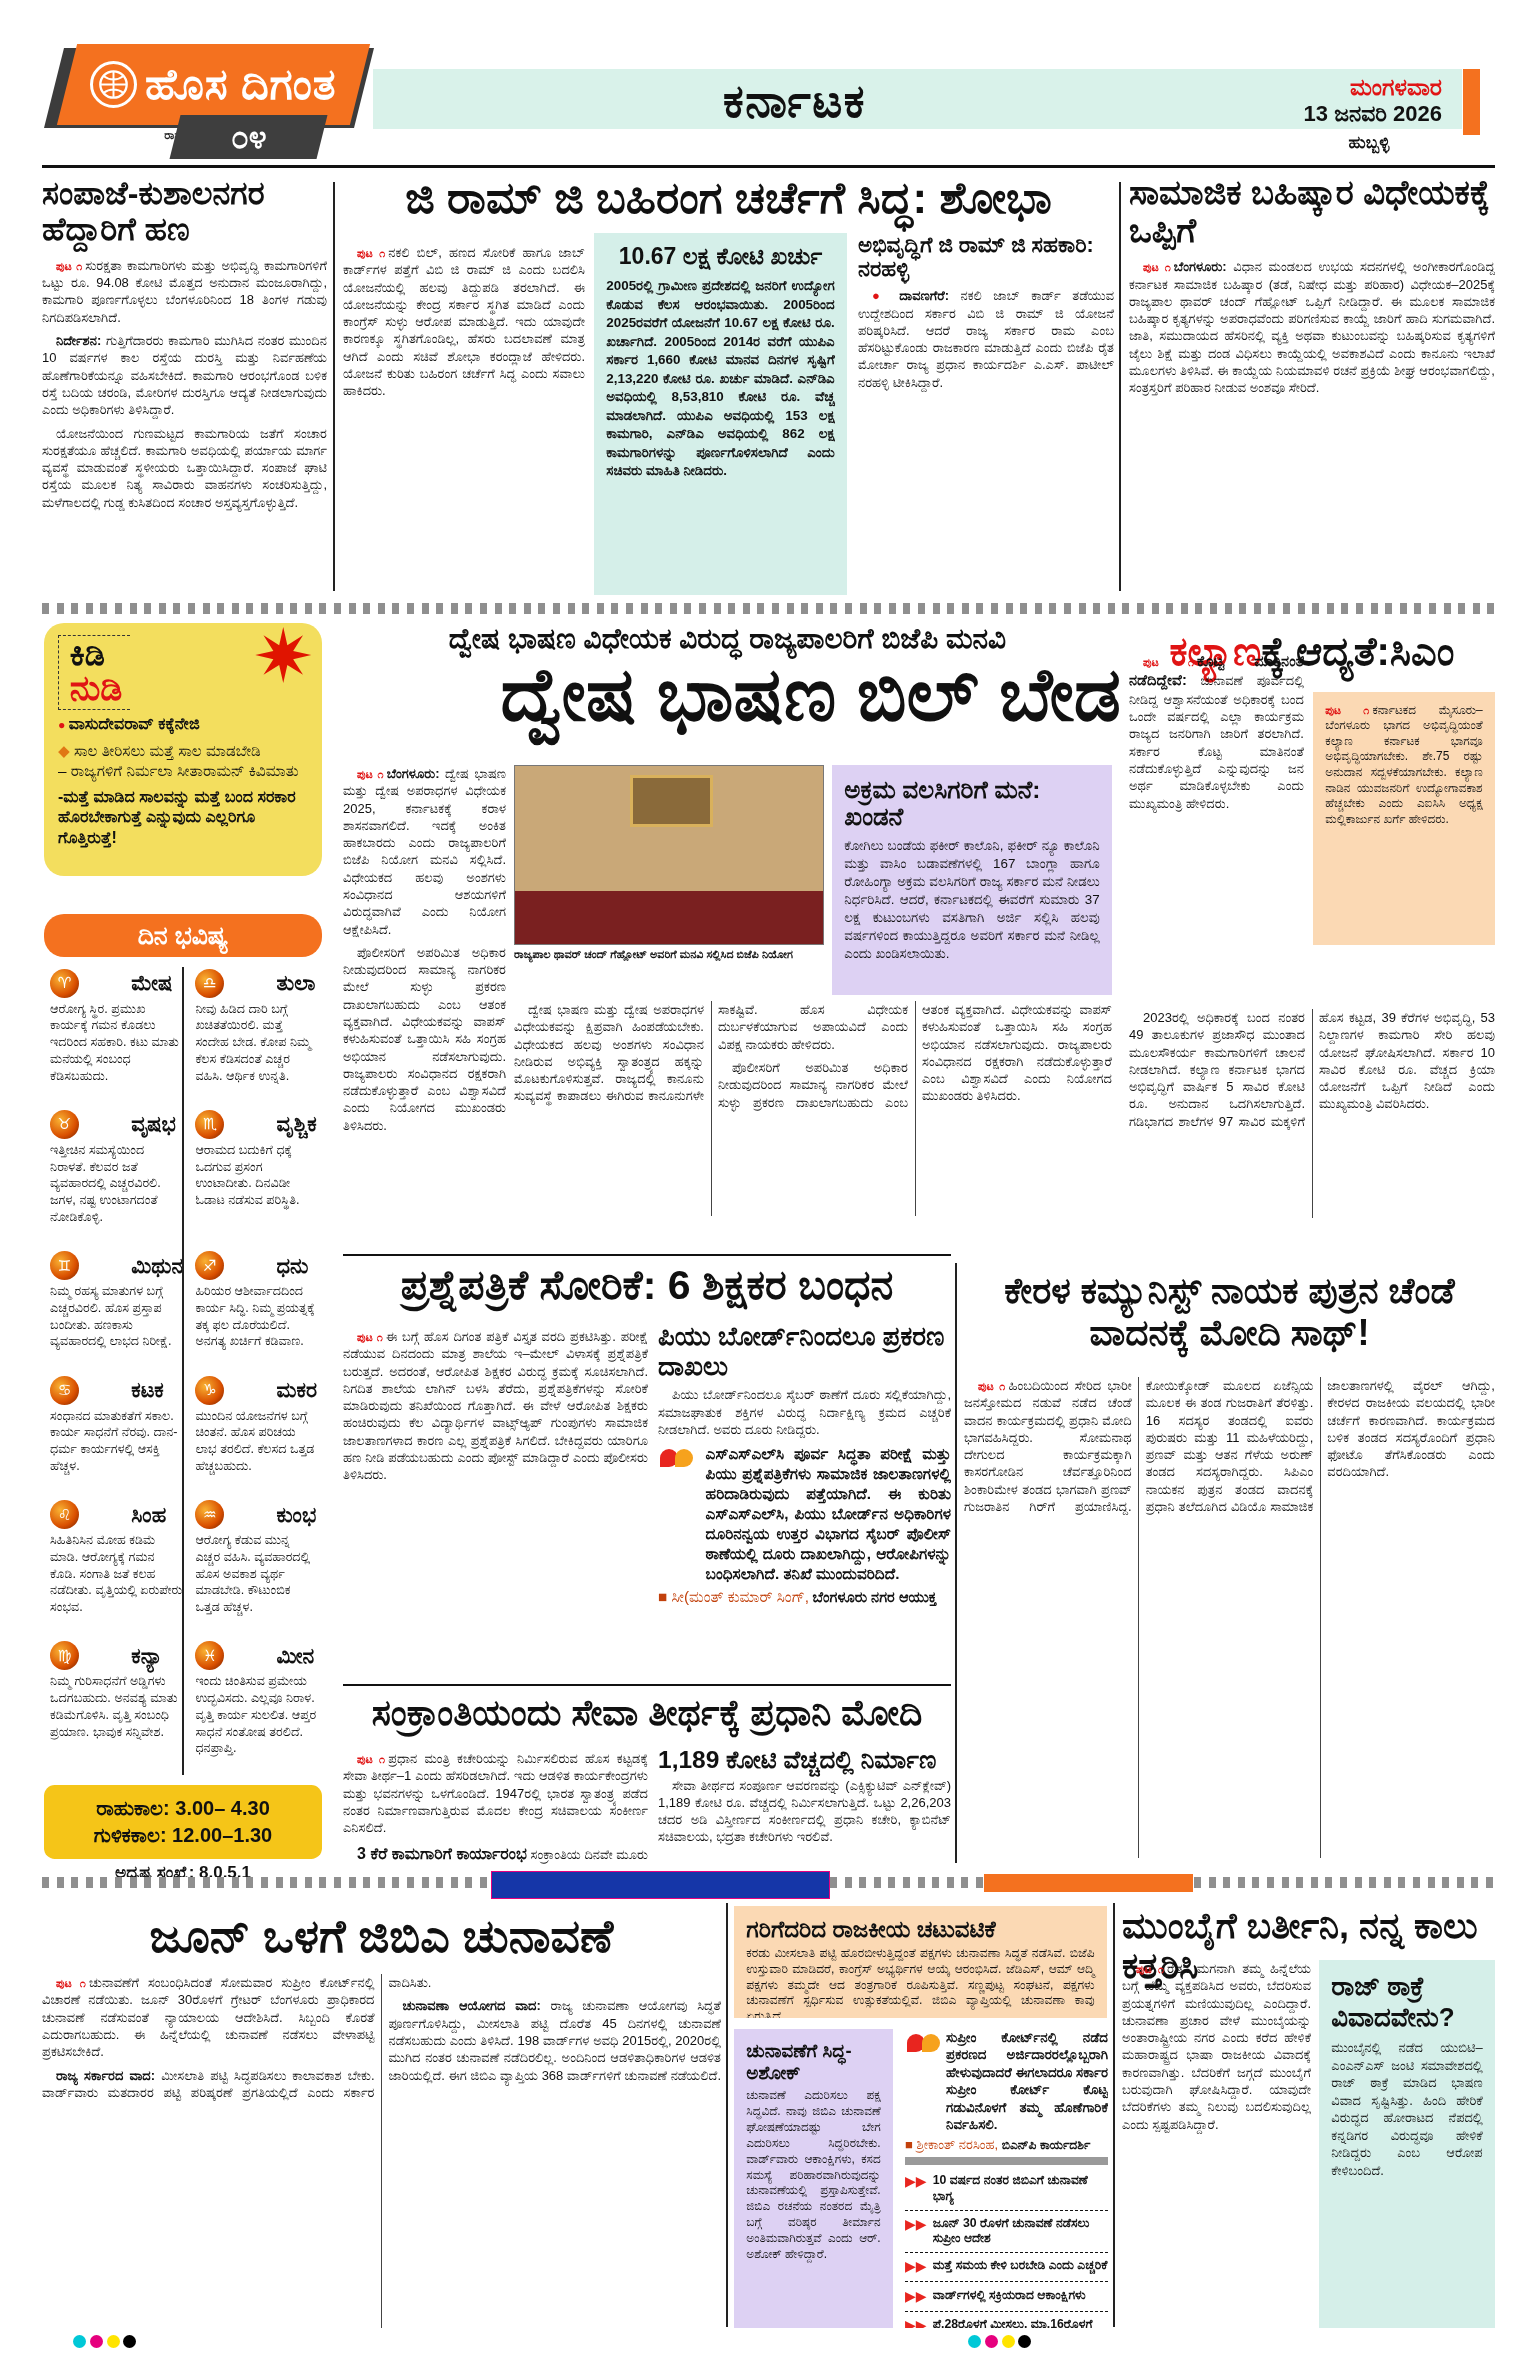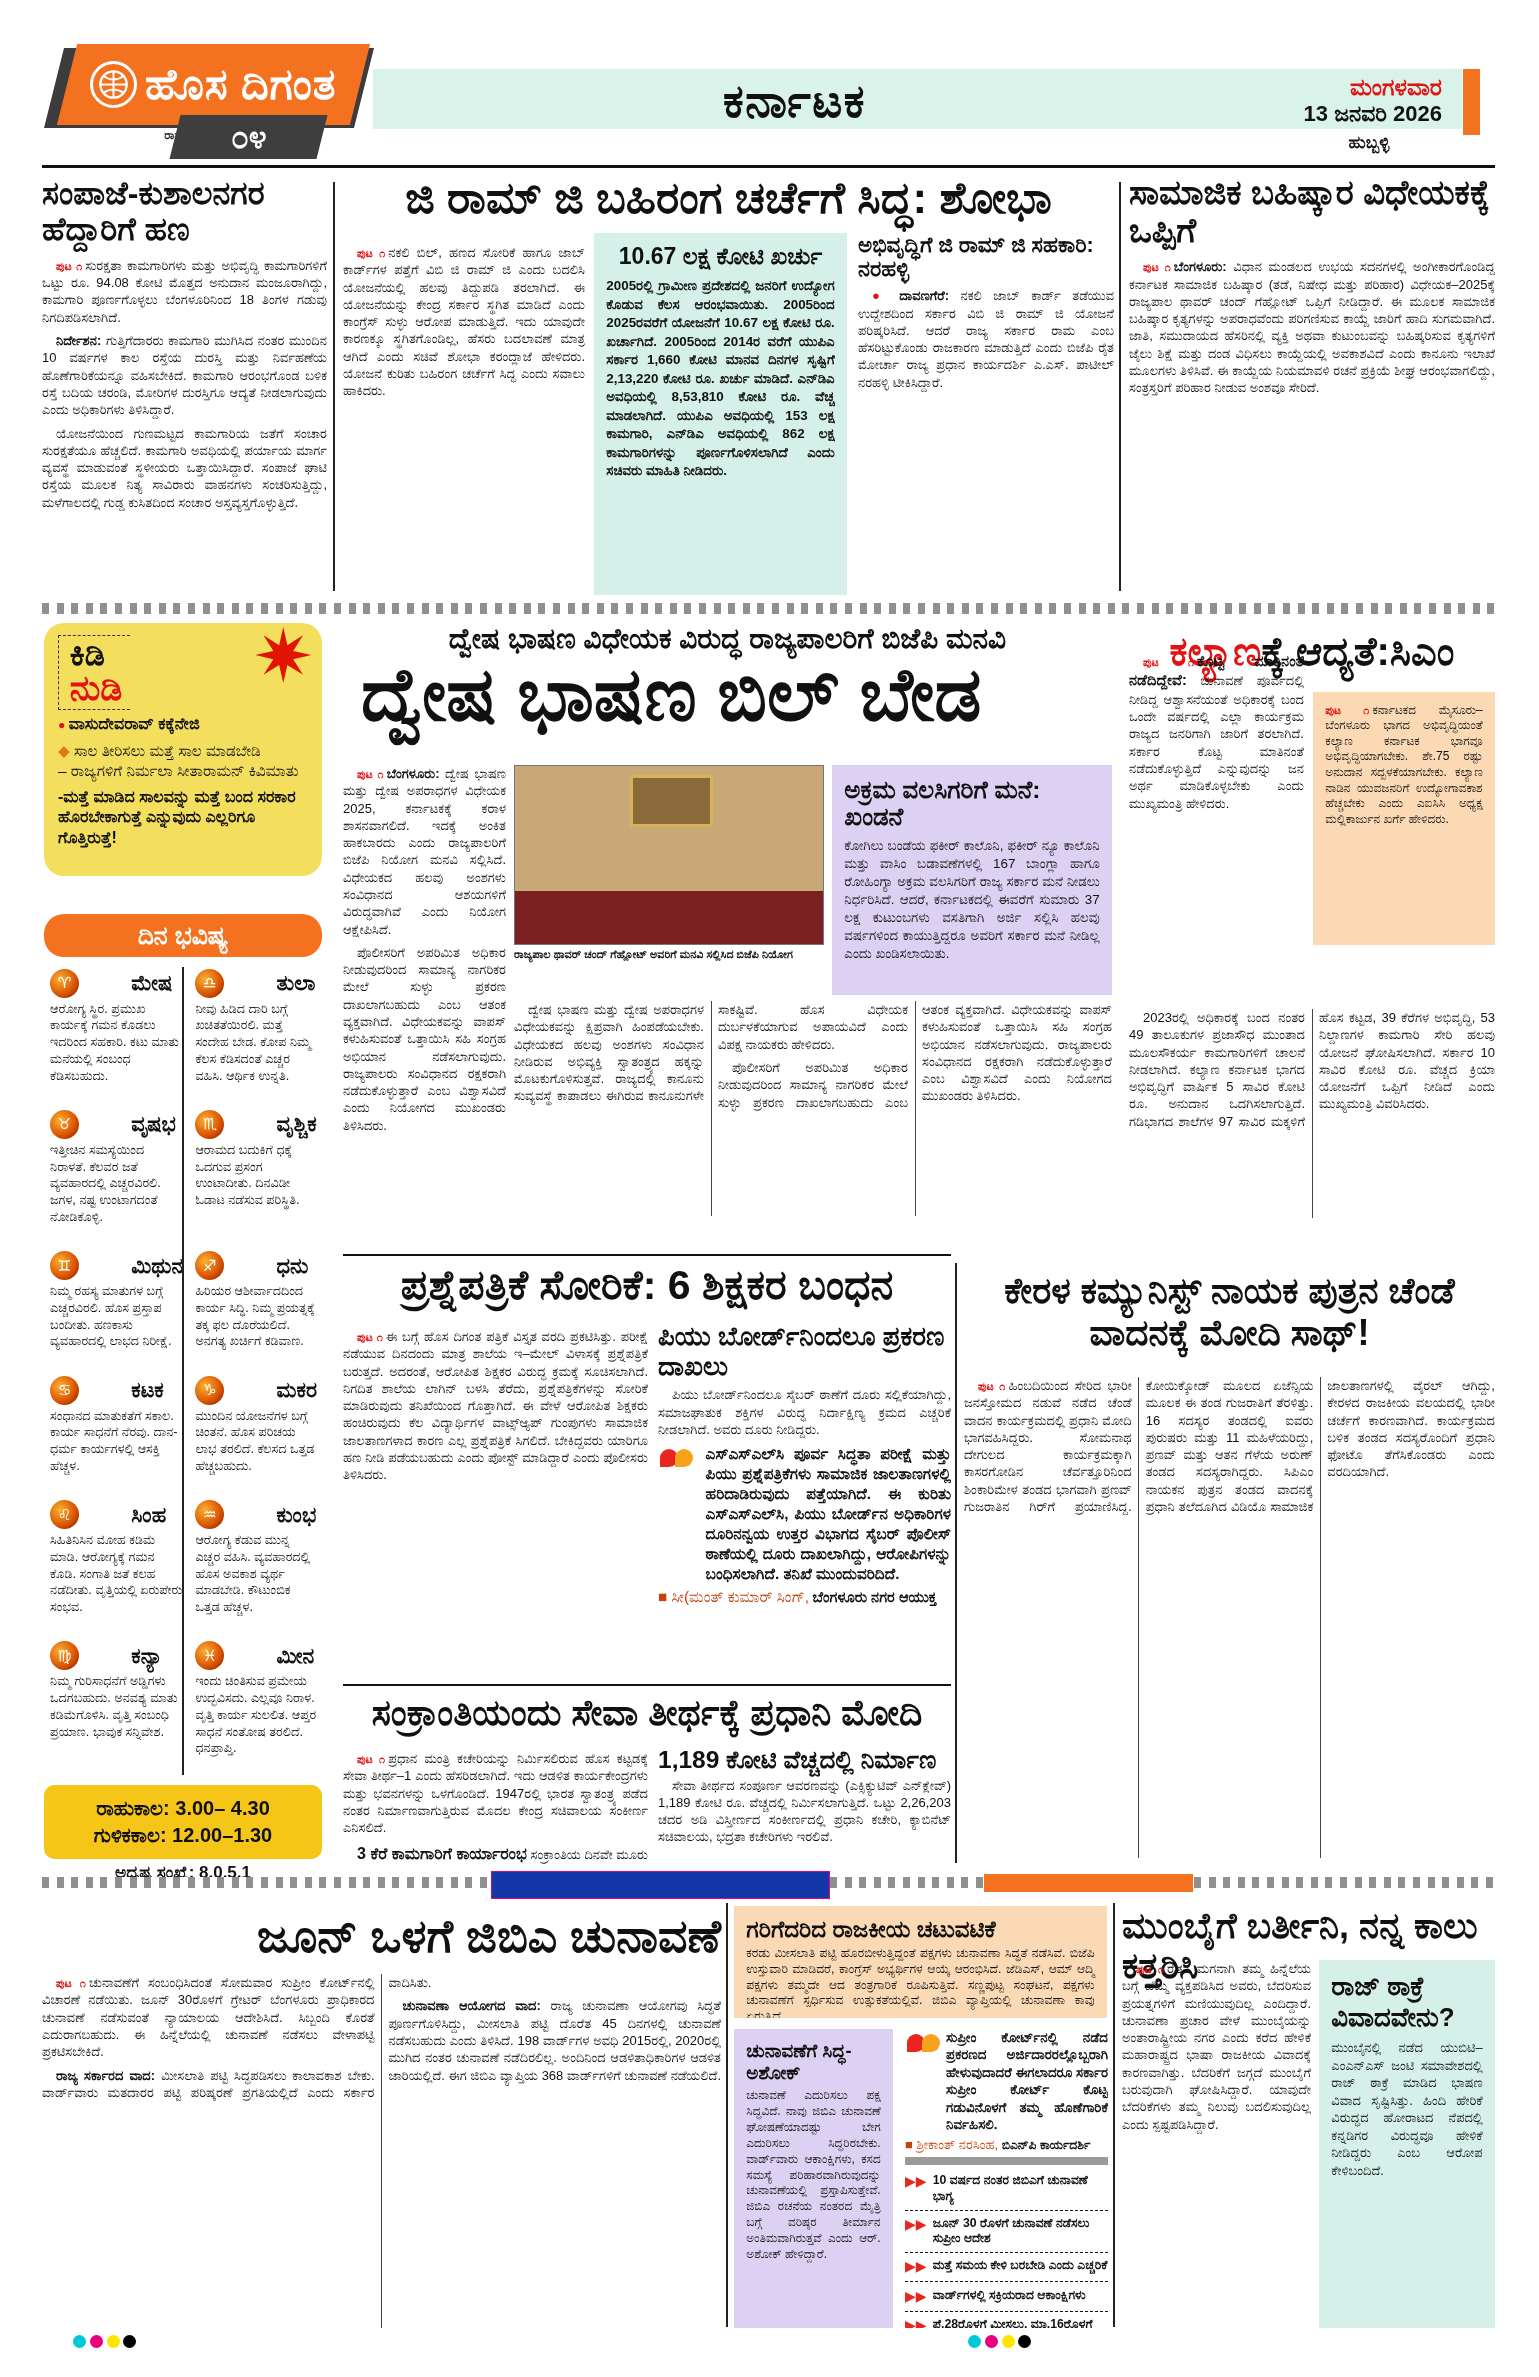--- a/index.html
+++ b/index.html
@@ -212,21 +212,21 @@
     </div>
 </div>
 
 <div class="abs" style="left:44px;top:1785px;width:278px;height:74px;background:#f5c518;border-radius:10.7px;display:flex;flex-direction:column;align-items:center;justify-content:center;gap:3.1px;">
   <div style="font-weight:bold;font-size:20px;">ರಾಹುಕಾಲ: 3.00– 4.30</div>
   <div style="font-weight:bold;font-size:20px;">ಗುಳಿಕಕಾಲ: 12.00–1.30</div>
 </div>
 <div class="abs" style="left:44px;top:1863px;width:278px;text-align:center;font-weight:bold;font-size:17px;">ಅದೃಷ್ಟ ಸಂಖ್ಯೆ: 8,0,5,1</div>
 
 <div class="abs hl" style="left:343px;top:623px;width:769px;text-align:center;font-size:28px;">ದ್ವೇಷ ಭಾಷಣ ವಿಧೇಯಕ ವಿರುದ್ಧ ರಾಜ್ಯಪಾಲರಿಗೆ ಬಿಜೆಪಿ ಮನವಿ</div>
-<div class="abs" style="left:361px;top:656px;width:769px;text-align:left;font-weight:900;font-size:74px;line-height:1.05;">ದ್ವೇಷ ಭಾಷಣ ಬಿಲ್ ಬೇಡ</div>
+<div class="abs" style="left:352px;top:656px;width:769px;text-align:right;font-weight:900;font-size:74px;line-height:1.05;">ದ್ವೇಷ ಭಾಷಣ ಬಿಲ್ ಬೇಡ</div>
 
 <div class="abs body-txt" style="left:343px;top:765px;width:163px;height:452px;overflow:hidden;">
   <p><span class="jl">ಪುಟ ೧</span><b>ಬೆಂಗಳೂರು:</b> <span>ದ್ವೇಷ ಭಾಷಣ ಮತ್ತು ದ್ವೇಷ ಅಪರಾಧಗಳ ವಿಧೇಯಕ 2025, ಕರ್ನಾಟಕಕ್ಕೆ ಕರಾಳ ಶಾಸನವಾಗಲಿದೆ. ಇದಕ್ಕೆ ಅಂಕಿತ ಹಾಕಬಾರದು ಎಂದು ರಾಜ್ಯಪಾಲರಿಗೆ ಬಿಜೆಪಿ ನಿಯೋಗ ಮನವಿ ಸಲ್ಲಿಸಿದೆ. ವಿಧೇಯಕದ ಹಲವು ಅಂಶಗಳು ಸಂವಿಧಾನದ ಆಶಯಗಳಿಗೆ ವಿರುದ್ಧವಾಗಿವೆ ಎಂದು ನಿಯೋಗ ಆಕ್ಷೇಪಿಸಿದೆ.</span></p>
   <p>ಪೊಲೀಸರಿಗೆ ಅಪರಿಮಿತ ಅಧಿಕಾರ ನೀಡುವುದರಿಂದ ಸಾಮಾನ್ಯ ನಾಗರಿಕರ ಮೇಲೆ ಸುಳ್ಳು ಪ್ರಕರಣ ದಾಖಲಾಗಬಹುದು ಎಂಬ ಆತಂಕ ವ್ಯಕ್ತವಾಗಿದೆ. ವಿಧೇಯಕವನ್ನು ವಾಪಸ್ ಕಳುಹಿಸುವಂತೆ ಒತ್ತಾಯಿಸಿ ಸಹಿ ಸಂಗ್ರಹ ಅಭಿಯಾನ ನಡೆಸಲಾಗುವುದು. ರಾಜ್ಯಪಾಲರು ಸಂವಿಧಾನದ ರಕ್ಷಕರಾಗಿ ನಡೆದುಕೊಳ್ಳುತ್ತಾರೆ ಎಂಬ ವಿಶ್ವಾಸವಿದೆ ಎಂದು ನಿಯೋಗದ ಮುಖಂಡರು ತಿಳಿಸಿದರು.</p>
 </div>
 
 <div class="abs" style="left:514px;top:765px;width:308px;height:178px;background:linear-gradient(#c9a878 0 70%,#7a2020 70% 100%);border:0.8px solid #777;overflow:hidden;">
   <div class="abs" style="left:115px;top:9.2px;width:77px;height:46px;background:#8a6a3a;border:3.1px solid #d9b15c;"></div>
   <div style="position:absolute;bottom:21.5px;left:6.1px;white-space:nowrap;">
     <span class="person"><span class="ph"></span><span class="pb" style="background:#f0f0f0;"></span></span>
@@ -306,21 +306,21 @@
       <p>ಸೇವಾ ತೀರ್ಥದ ಸಂಪೂರ್ಣ ಆವರಣವನ್ನು (ಎಕ್ಸಿಕ್ಯುಟಿವ್ ಎನ್‌ಕ್ಲೇವ್) 1,189 ಕೋಟಿ ರೂ. ವೆಚ್ಚದಲ್ಲಿ ನಿರ್ಮಿಸಲಾಗುತ್ತಿದೆ. ಒಟ್ಟು 2,26,203 ಚದರ ಅಡಿ ವಿಸ್ತೀರ್ಣದ ಸಂಕೀರ್ಣದಲ್ಲಿ ಪ್ರಧಾನಿ ಕಚೇರಿ, ಕ್ಯಾಬಿನೆಟ್ ಸಚಿವಾಲಯ, ಭದ್ರತಾ ಕಚೇರಿಗಳು ಇರಲಿವೆ.</p>
     </div>
 </div>
 
 <div class="abs dotband" style="left:42px;top:1877px;width:449px;height:10.7px;"></div>
 <div class="abs" style="left:491px;top:1871px;width:337px;height:26px;background:#1536a8;border:0.8px solid #e5007e;"></div>
 <div class="abs dotband" style="left:830px;top:1877px;width:153px;height:10.7px;"></div>
 <div class="abs" style="left:984px;top:1874px;width:209px;height:18.4px;background:#f4711f;"></div>
 <div class="abs dotband" style="left:1194px;top:1877px;width:301px;height:10.7px;"></div>
 
-<div class="abs hl" style="left:42px;top:1911px;width:679px;text-align:right;font-size:46px;">ಜೂನ್ ಒಳಗೆ ಜಿಬಿಎ ಚುನಾವಣೆ</div>
+<div class="abs hl" style="left:42px;top:1911px;width:679px;text-align:center;font-size:46px;">ಜೂನ್ ಒಳಗೆ ಜಿಬಿಎ ಚುನಾವಣೆ</div>
 <div class="abs body-txt cols2" style="left:42px;top:1974px;width:679px;height:354px;overflow:hidden;">
   <p><span class="jl">ಪುಟ ೧</span><span>ಚುನಾವಣೆಗೆ ಸಂಬಂಧಿಸಿದಂತೆ ಸೋಮವಾರ ಸುಪ್ರೀಂ ಕೋರ್ಟ್‌ನಲ್ಲಿ ವಿಚಾರಣೆ ನಡೆಯಿತು. ಜೂನ್ 30ರೊಳಗೆ ಗ್ರೇಟರ್ ಬೆಂಗಳೂರು ಪ್ರಾಧಿಕಾರದ ಚುನಾವಣೆ ನಡೆಸುವಂತೆ ನ್ಯಾಯಾಲಯ ಆದೇಶಿಸಿದೆ. ಸಿಬ್ಬಂದಿ ಕೊರತೆ ಎದುರಾಗಬಹುದು. ಈ ಹಿನ್ನೆಲೆಯಲ್ಲಿ ಚುನಾವಣೆ ನಡೆಸಲು ವೇಳಾಪಟ್ಟಿ ಪ್ರಕಟಿಸಬೇಕಿದೆ.</span></p>
   <p><b>ರಾಜ್ಯ ಸರ್ಕಾರದ ವಾದ:</b> <span>ಮೀಸಲಾತಿ ಪಟ್ಟಿ ಸಿದ್ಧಪಡಿಸಲು ಕಾಲಾವಕಾಶ ಬೇಕು. ವಾರ್ಡ್‌ವಾರು ಮತದಾರರ ಪಟ್ಟಿ ಪರಿಷ್ಕರಣೆ ಪ್ರಗತಿಯಲ್ಲಿದೆ ಎಂದು ಸರ್ಕಾರ ವಾದಿಸಿತು.</span></p>
   <p><b>ಚುನಾವಣಾ ಆಯೋಗದ ವಾದ:</b> <span>ರಾಜ್ಯ ಚುನಾವಣಾ ಆಯೋಗವು ಸಿದ್ಧತೆ ಪೂರ್ಣಗೊಳಿಸಿದ್ದು, ಮೀಸಲಾತಿ ಪಟ್ಟಿ ದೊರೆತ 45 ದಿನಗಳಲ್ಲಿ ಚುನಾವಣೆ ನಡೆಸಬಹುದು ಎಂದು ತಿಳಿಸಿದೆ. 198 ವಾರ್ಡ್‌ಗಳ ಅವಧಿ 2015ರಲ್ಲಿ, 2020ರಲ್ಲಿ ಮುಗಿದ ನಂತರ ಚುನಾವಣೆ ನಡೆದಿರಲಿಲ್ಲ. ಅಂದಿನಿಂದ ಆಡಳಿತಾಧಿಕಾರಿಗಳ ಆಡಳಿತ ಜಾರಿಯಲ್ಲಿದೆ. ಈಗ ಜಿಬಿಎ ವ್ಯಾಪ್ತಿಯ 368 ವಾರ್ಡ್‌ಗಳಿಗೆ ಚುನಾವಣೆ ನಡೆಯಲಿದೆ.</span></p>
 </div>
 <div class="abs vline" style="left:726px;top:1903px;height:424px;"></div>
 
 <div class="abs boxpad" style="left:734px;top:1906px;width:373px;height:112px;background:#fbd9b4;overflow:hidden;">
   <div class="hl" style="font-size:23px;margin-bottom:3.1px;">ಗರಿಗೆದರಿದ ರಾಜಕೀಯ ಚಟುವಟಿಕೆ</div>
   <div style="font-size:12.3px;line-height:1.3;text-align:justify;">ಕರಡು ಮೀಸಲಾತಿ ಪಟ್ಟಿ ಹೊರಬೀಳುತ್ತಿದ್ದಂತೆ ಪಕ್ಷಗಳು ಚುನಾವಣಾ ಸಿದ್ಧತೆ ನಡೆಸಿವೆ. ಬಿಜೆಪಿ ಉಸ್ತುವಾರಿ ಮಾಡಿದರೆ, ಕಾಂಗ್ರೆಸ್ ಅಭ್ಯರ್ಥಿಗಳ ಆಯ್ಕೆ ಆರಂಭಿಸಿದೆ. ಜೆಡಿಎಸ್, ಆಮ್ ಆದ್ಮಿ ಪಕ್ಷಗಳು ತಮ್ಮದೇ ಆದ ತಂತ್ರಗಾರಿಕೆ ರೂಪಿಸುತ್ತಿವೆ. ಸಣ್ಣಪುಟ್ಟ ಸಂಘಟನೆ, ಪಕ್ಷಗಳು ಚುನಾವಣೆಗೆ ಸ್ಪರ್ಧಿಸುವ ಉತ್ಸುಕತೆಯಲ್ಲಿವೆ. ಜಿಬಿಎ ವ್ಯಾಪ್ತಿಯಲ್ಲಿ ಚುನಾವಣಾ ಕಾವು ಏರುತ್ತಿದೆ.</div>

